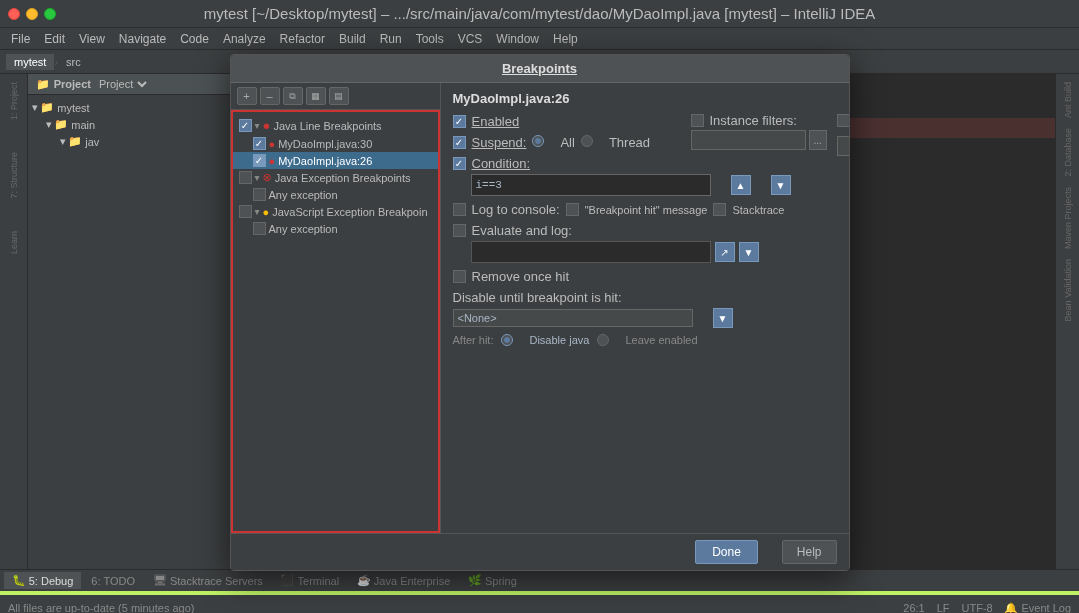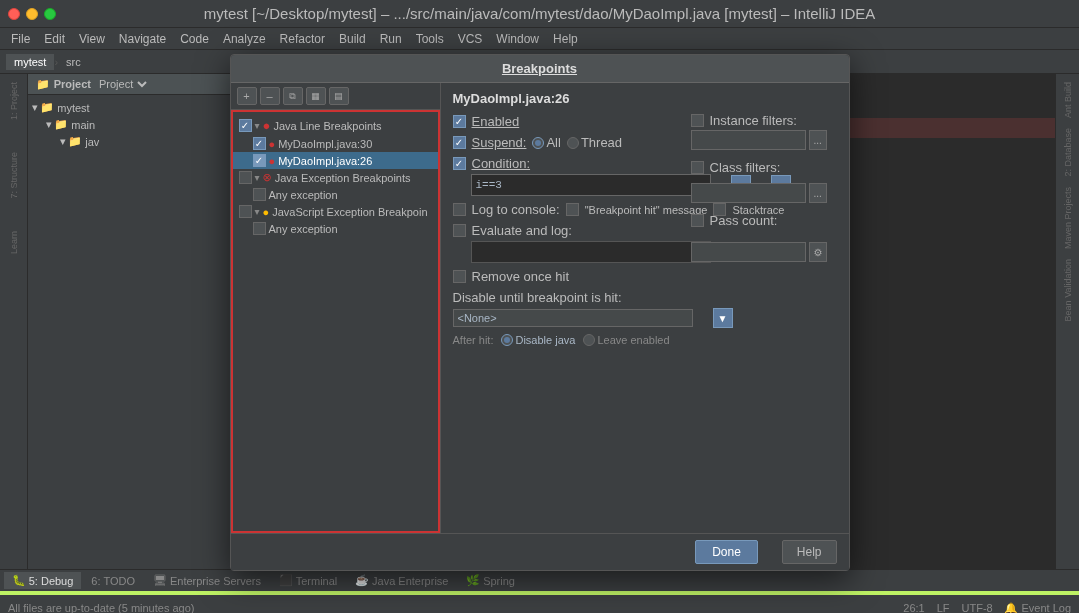--- a/index.html
+++ b/index.html
@@ -228,21 +228,21 @@
       cursor: pointer;
     }
     .cb-empty {
       width: 13px; height: 13px;
       background: #4e5254;
       border: 1px solid #666;
       display: inline-block;
       cursor: pointer;
     }
     .radio-group { display: flex; align-items: center; gap: 6px; }
-    .radio-item { display: flex; align-items: center; gap: 2px; cursor: pointer; }
+    .radio-item { display: flex; gap: 16px; cursor: pointer; }
     .radio-dot {
       width: 12px; height: 12px;
       border-radius: 50%;
       border: 1px solid #666;
       background: #4e5254;
       display: flex;
       align-items: center;
       justify-content: center;
     }
     .radio-dot.checked { border-color: #7899bb; }
@@ -726,21 +726,21 @@
           <div class="radio-item">
             <div class="radio-dot checked"></div>
             <span class="active-radio">Disable java</span>
           </div>
           <div class="radio-item">
             <div class="radio-dot"></div>
             <span>Leave enabled</span>
           </div>
         </div>
 
-        <div style="position:absolute;right:8px;top:30px;width:150px;display:flex;flex-direction:column;gap:10px;">
+        <div style="position:absolute;right:8px;top:30px;width:150px;display:flex;gap:10px;">
 
           <div>
             <div class="row-flex" style="margin-bottom:2px;">
               <span class="cb-empty"></span>
               <span class="row-label">Instance filters:</span>
             </div>
             <div style="display:flex;gap:3px;">
               <input type="text" class="text-input right-input" style="width: 115px;">
               <button class="small-btn">...</button>
             </div>
@@ -782,21 +782,21 @@
 <div class="bottom-toolbar">
   <div class="bt-tab active">
     <span style="color:#ff6b6b;">🐛</span>
     <span>5: Debug</span>
   </div>
   <div class="bt-tab">
     <span>6: TODO</span>
   </div>
   <div class="bt-tab">
     <span>🖥</span>
-    <span>Enterprise Servers</span>
+    <span>Stacktrace Servers</span>
   </div>
   <div class="bt-tab">
     <span>⬛</span>
     <span>Terminal</span>
   </div>
   <div class="bt-tab">
     <span>☕</span>
     <span>Java Enterprise</span>
   </div>
   <div class="bt-tab">

